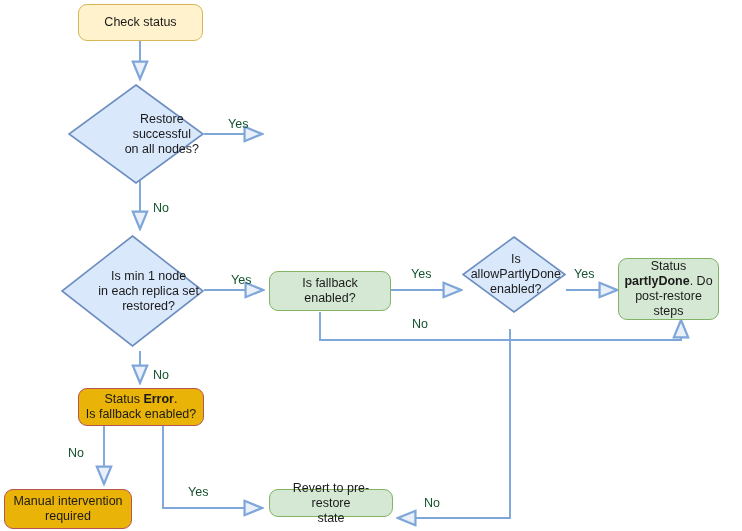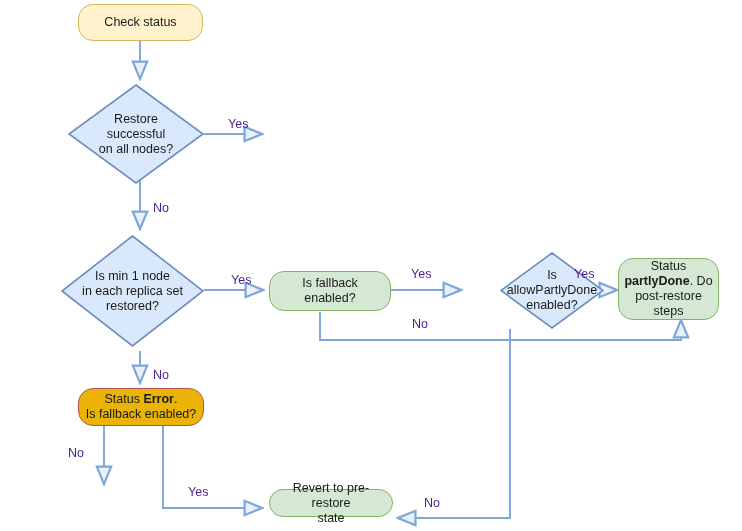--- a/index.html
+++ b/index.html
@@ -35,56 +35,57 @@
     font-size: 12.5px;
     line-height: 15px;
     color: #1a1a1a;
     z-index: 3;
   }
   .node .txt {
     padding: 0 5px;
     white-space: pre-line;
   }
   .rect {
-    border-radius: 15px;
+    border-radius: 9px;
     border: 1.4px solid #888;
   }
   .rect.start {
     background: #fff2cc;
     border-color: #d6b656;
   }
   .rect.green {
     background: #d5e8d4;
     border-color: #82b366;
   }
   .rect.red {
     background: #eab308;
     border-color: #b85450;
   }
   .diamond {
     background: transparent;
     border: none;
+    justify-content: flex-end;
   }
   .diamond .dia-svg {
     position: absolute;
     left: 0;
     top: 0;
     width: 100%;
     height: 100%;
     z-index: 1;
   }
   .diamond .txt {
     position: relative;
     z-index: 2;
   }
   .edge-label {
     position: absolute;
     font-size: 12.5px;
     line-height: 14px;
-    color: #4c1d95;
+    color: #14532d;
     background: transparent;
     z-index: 4;
     white-space: nowrap;
   }
   b { font-weight: bold; }
 </style>
 </head>
 <body>
 
 <div id="canvas">
@@ -141,37 +142,41 @@
     </svg>
     <span class="txt">Is min 1 node
 in each replica set
 restored?</span>
   </div>
 
   <div class="node rect green" style="left:269px; top:271px; width:122px; height:40px;">
     <span class="txt">Is fallback enabled?</span>
   </div>
 
-  <div class="node diamond" style="left:462px; top:252px; width:104px; height:77px;margin-left:38px;">
+  <div class="node diamond" style="left:462px; top:236px; width:104px; height:77px;">
     <svg class="dia-svg" viewBox="0 0 104 77" xmlns="http://www.w3.org/2000/svg">
       <polygon points="52,1 103,38.5 52,76 1,38.5" fill="#dae8fc" stroke="#6c8ebf" stroke-width="1.6"></polygon>
     </svg>
     <span class="txt">Is
 allowPartlyDone
 enabled?</span>
   </div>
 
   <div class="node rect green" style="left:618px; top:258px; width:101px; height:62px;">
     <span class="txt">Status <b>partlyDone</b>. Do post-restore steps</span>
   </div>
 
   <div class="node rect red" style="left:78px; top:388px; width:126px; height:38px;">
     <span class="txt">Status <b>Error</b>.<br>Is fallback enabled?</span>
   </div>
 
+  <div class="node rect red" style="left:4px; top:489px; width:128px; height:40px;">
+    <span class="txt">Manual intervention
+required</span>
+  </div>
 
   <div class="node rect green" style="left:269px; top:489px; width:124px; height:28px;">
     <span class="txt">Revert to pre-restore
 state</span>
   </div>
 
   <div class="edge-label" style="left:228px; top:117px;">Yes</div>
 
   <div class="edge-label" style="left:153px; top:201px;">No</div>
 

